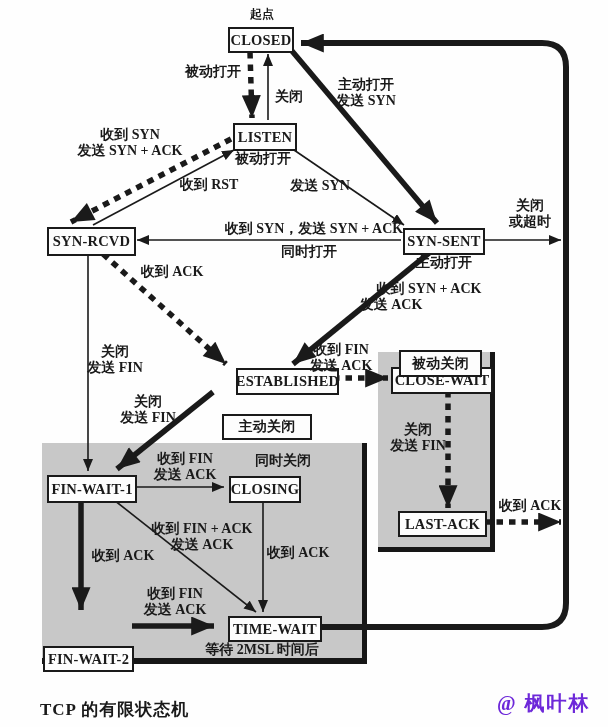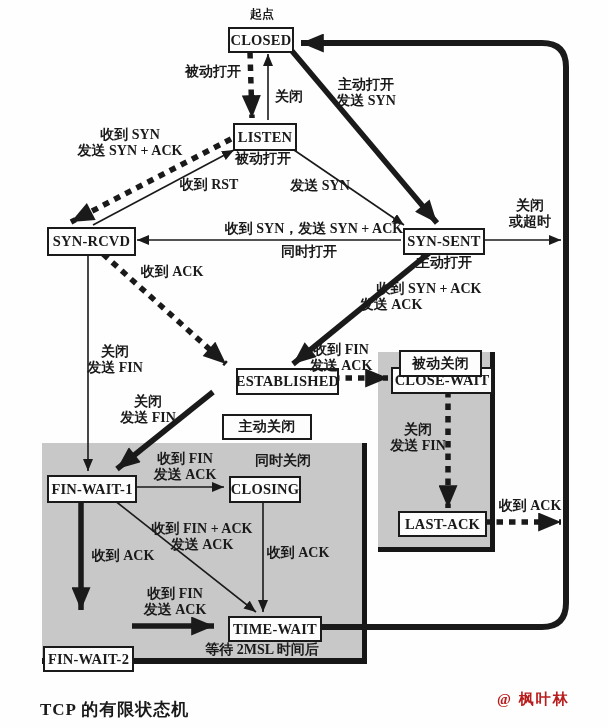--- a/index.html
+++ b/index.html
@@ -18,21 +18,21 @@
   }
   .lbl{
     position:absolute;z-index:4;transform:translateX(-50%);
     font-weight:bold;font-size:14px;line-height:16px;text-align:center;white-space:nowrap;
   }
   .lbl.big{font-size:12px;}
   .caption{
     position:absolute;left:40px;top:698px;z-index:4;font-size:17px;font-weight:600;letter-spacing:1px;white-space:nowrap;
   }
   .watermark{
-    position:absolute;left:497px;top:690px;z-index:4;font-size:15px;font-weight:bold;color:#b91c1c;letter-spacing:2px;white-space:nowrap;
+    position:absolute;left:497px;top:690px;z-index:4;font-size:20px;font-weight:bold;color:#6d28d9;letter-spacing:2px;white-space:nowrap;
   }
 </style>
 </head>
 <body>
 
 <div class="canvas">
 
   <div class="shade left"></div>
   <div class="shade right"></div>
 

